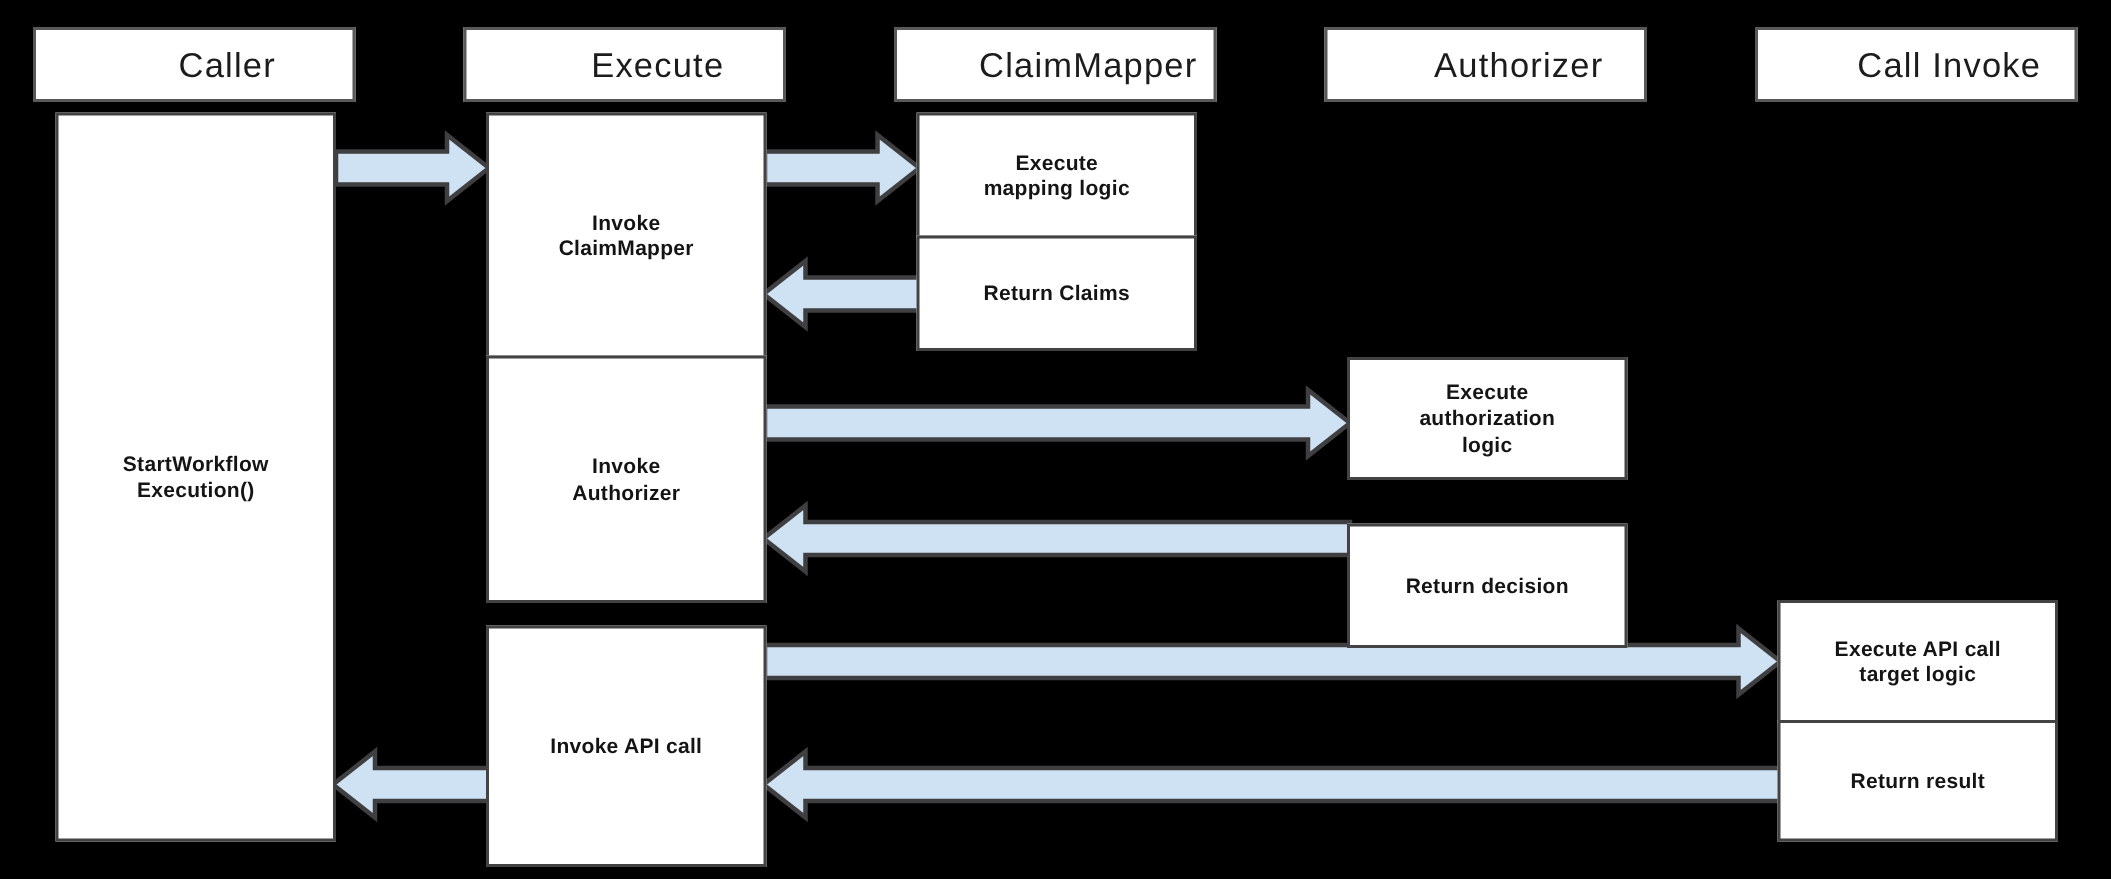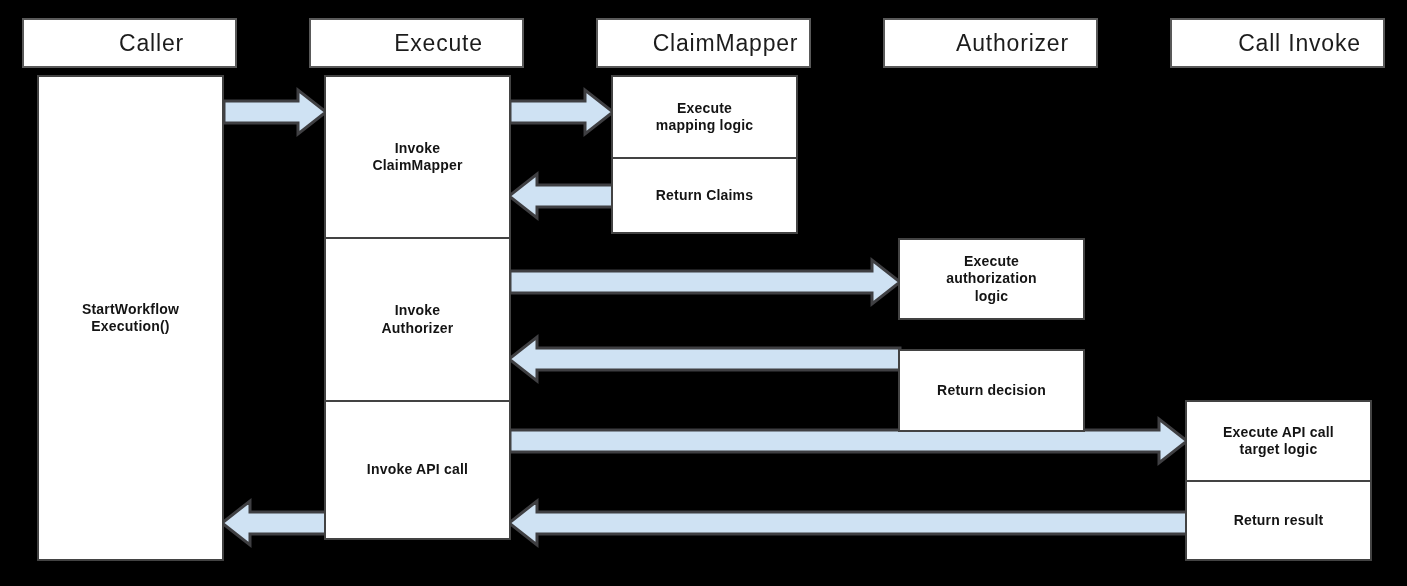--- a/index.html
+++ b/index.html
@@ -96,21 +96,21 @@
     <polygon points="326,512 250,512 250,501 222,523 250,545 250,534 326,534"></polygon>
   </svg>
 
   <div class="activity" style="left:37px; top:75px; height:486px;">StartWorkflow
 Execution()</div>
 
   <div class="activity" style="left:324px; top:75px; height:164px;">Invoke
 ClaimMapper</div>
   <div class="activity" style="left:324px; top:237px; height:165px;">Invoke
 Authorizer</div>
-  <div class="activity" style="left:324px; top:400px; height:140px;text-align:center;">Invoke API call</div>
+  <div class="activity" style="left:324px; top:417px; height:161px;text-align:center;">Invoke API call</div>
 
   <div class="activity" style="left:611px; top:75px; height:84px;">Execute
 mapping logic</div>
   <div class="activity" style="left:611px; top:157px; height:77px;">Return Claims</div>
 
   <div class="activity" style="left:898px; top:238px; height:82px;">Execute
 authorization
 logic</div>
   <div class="activity" style="left:898px; top:318px; height:83px;margin-top:31px;">Return decision</div>
 

